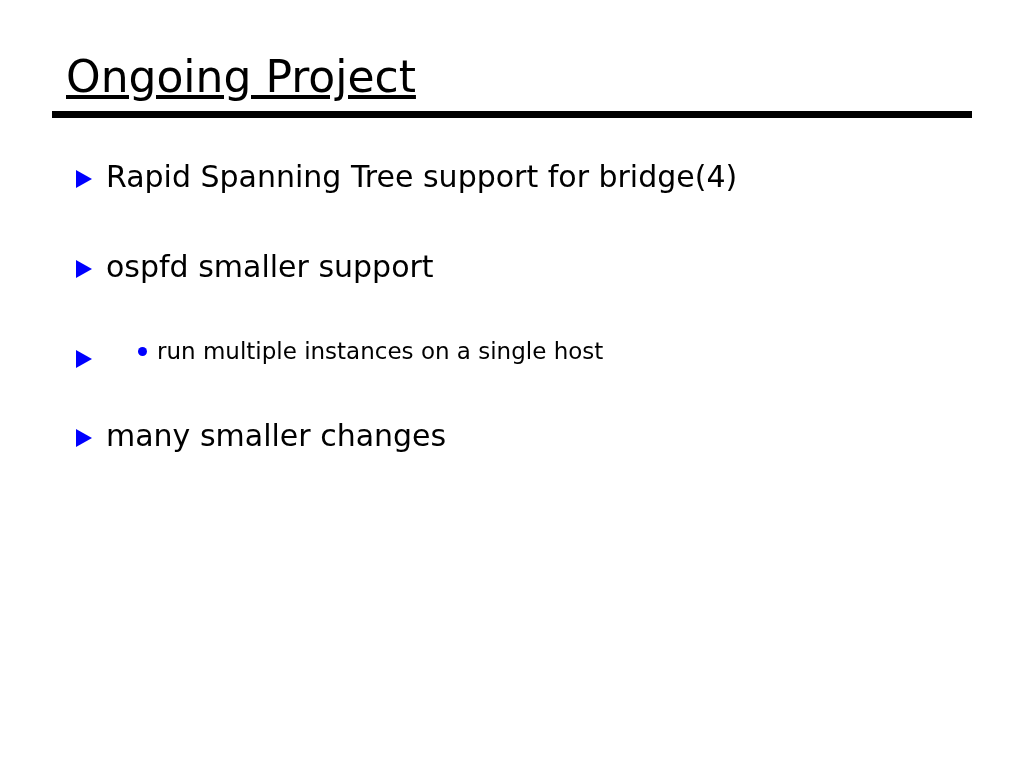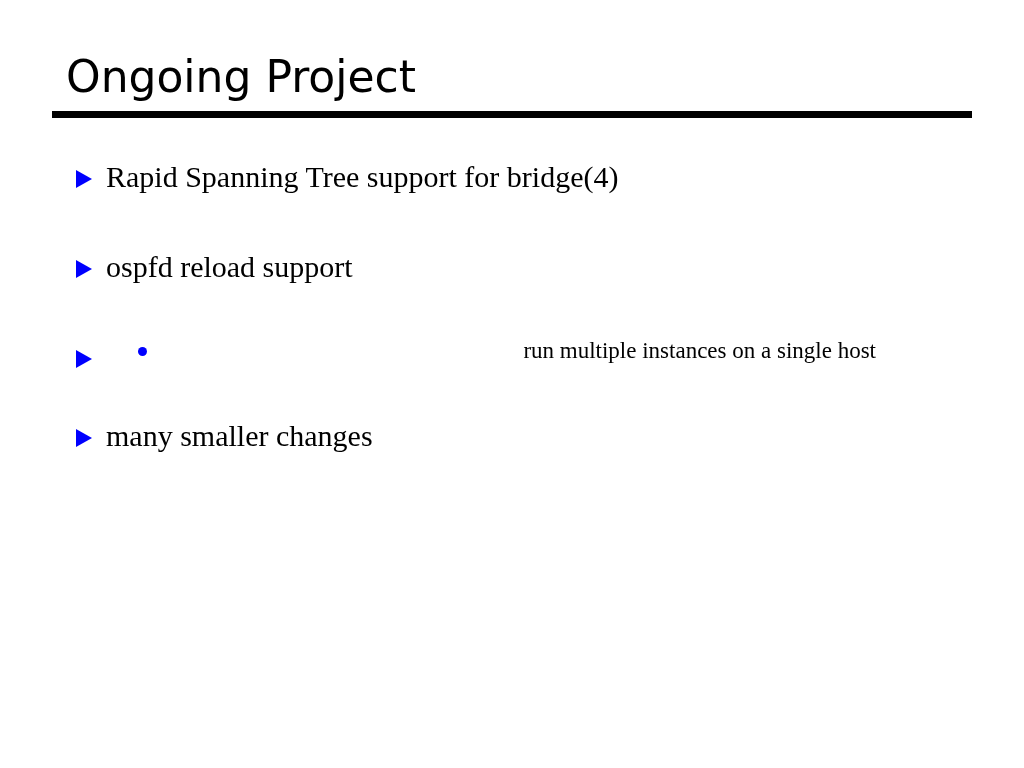--- a/index.html
+++ b/index.html
@@ -22,20 +22,21 @@
     inset: 0;
     background: #ffffff;
   }
 
   
   .title-block {
     position: absolute;
     left: 52px;
     top: 48px;
     width: 920px;
+    text-decoration: underline;
   }
   .slide-title {
     font-size: 44px;
     line-height: 58px;
     font-weight: 400;
     letter-spacing: 0px;
     color: #000000;
     padding-left: 14px;
     white-space: nowrap;
   }
@@ -55,40 +56,38 @@
   }
 
   .bullet-l1 {
     position: relative;
     padding-left: 30px;
     font-size: 30px;
     line-height: 49px;
     color: #000000;
     margin-bottom: 41px;
     max-width: 770px;
-    font-family: Liberation Serif, serif;
   }
   .bullet-l1:last-child {
     margin-bottom: 7px;
   }
   .bullet-l1 > .marker-tri {
     position: absolute;
     left: 0px;
     top: 18px;
     width: 0;
     height: 0;
     border-top: 9px solid transparent;
     border-bottom: 9px solid transparent;
     border-left: 16px solid #0000ff;
   }
 
   .sub-list {
     margin-top: 2px;
     margin-bottom: 0;
-    text-align: right;
   }
   .bullet-l2 {
     position: relative;
     padding-left: 51px;
     font-size: 23px;
     line-height: 38px;
     color: #000000;
   }
   .bullet-l2 > .marker-dot {
     position: absolute;
@@ -116,21 +115,21 @@
 
   <div class="body-block">
 
     <div class="bullet-l1">
       <span class="marker-tri"></span>
       <span class="bullet-text">Rapid Spanning Tree support for bridge(4)</span>
     </div>
 
     <div class="bullet-l1">
       <span class="marker-tri"></span>
-      <span class="bullet-text">ospfd reload support</span>
+      <span class="bullet-text">ospfd smaller support</span>
     </div>
 
     <div class="bullet-l1">
       <span class="marker-tri"></span>
       <div class="sub-list">
         <div class="bullet-l2">
           <span class="marker-dot"></span>
           <span class="bullet-text">run multiple instances on a single host</span>
         </div>
       </div>

